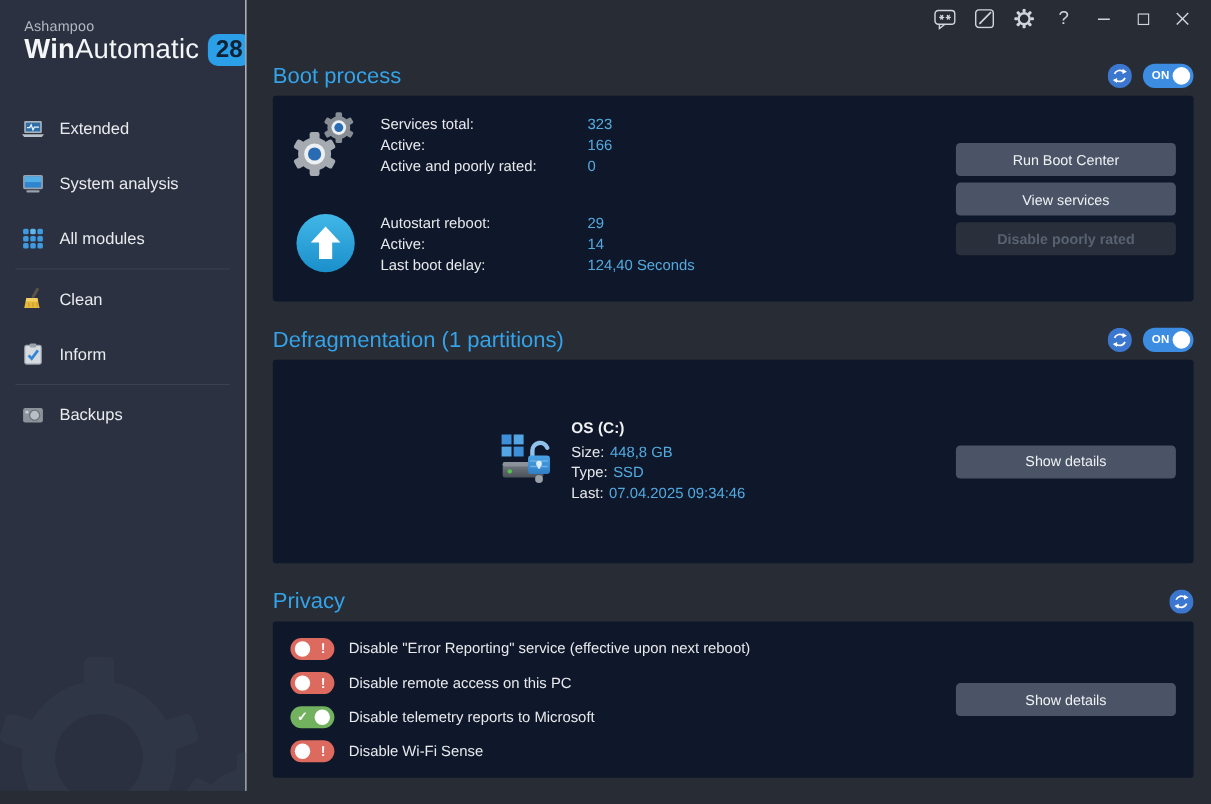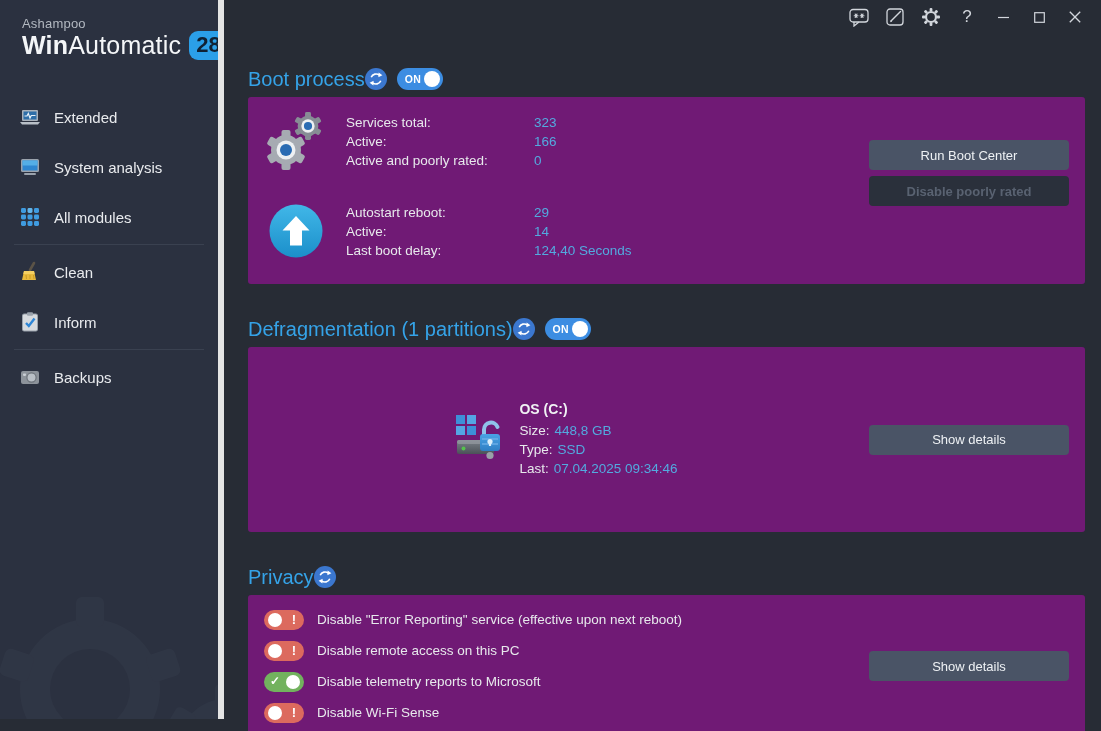--- a/index.html
+++ b/index.html
@@ -2,21 +2,21 @@
 <html><head>
 <meta charset="utf-8">
 <style>
   * { margin:0; padding:0; box-sizing:border-box; }
   html,body { width:1101px; height:731px; overflow:hidden; background:#272c35;
     font-family:"Liberation Sans", sans-serif; }
   #app { position:relative; width:1101px; height:731px; background:#272c35; }
 
   
   #sidebar { position:absolute; left:0; top:0; width:224px; height:719px;
-    background:#2b3140; border-right:6px solid #e5e5e5; overflow:hidden; }
+    background:#2b3140; border-right:1px solid #e5e5e5; overflow:hidden; }
   .logo { padding:16px 0 0 22px; height:86px; position:relative; z-index:2; }
   .logo-company { font-size:13px; color:#b3b9c1; letter-spacing:.2px; }
   .logo-row { display:flex; align-items:center; margin-top:0px; }
   .logo-name { font-size:25px; color:#f4f6f8; font-weight:300; letter-spacing:.2px; }
   .logo-name b { font-weight:700; }
   .logo-badge { margin-left:8px; background:#2b9fe8; color:#102133; font-weight:700;
     font-size:22px; padding:1px 7px 2px; border-radius:9px; line-height:1.2; }
   .nav { position:relative; z-index:2; margin-top:6px; }
   .nav-item { display:flex; align-items:center; height:50px; padding-left:15px;
     gap:13px; cursor:default; border-left:4px solid transparent; }
@@ -29,25 +29,25 @@
 
   
   #titlebar { position:absolute; left:225px; top:0; right:0; height:34px;
     display:flex; align-items:center; justify-content:flex-end; gap:0; padding-right:8px; }
   .tb-btn { width:36px; height:30px; display:flex; align-items:center; justify-content:center;
     color:#d2d6dc; }
   .tb-help { font-size:17px; color:#d2d6dc; }
 
   
   #content { position:absolute; left:248px; top:34px; width:837px; }
-  .section-header { display:flex; align-items:center; justify-content:flex-start;
-    height:36px; margin-top:27px; }
+  .section-header { display:flex; align-items:center; justify-content:space-between;
+    height:36px; margin-top:17px; }
   .section-title { font-size:20px; font-weight:400; color:#35a3e8; }
   .section-controls { display:flex; align-items:center; gap:10px; }
-  .card { background:#701a75; border-radius:3px; }
+  .card { background:#0f172a; border-radius:3px; }
 
   
   .refresh-btn { width:22px; height:22px; display:block; cursor:pointer; }
 
   
   .switch { position:relative; width:46px; height:22px; border-radius:11px;
     background:#3c8de2; cursor:pointer; }
   .switch-label { position:absolute; left:8px; top:5px; font-size:10.5px; font-weight:700;
     color:#fff; letter-spacing:.3px; }
   .switch-knob { position:absolute; right:3px; top:3px; width:16px; height:16px;
@@ -369,20 +369,21 @@
             <div class="stat-row">
               <span class="stat-label">Last boot delay:</span>
               <span class="stat-value">124,40 Seconds</span>
             </div>
           </div>
         </div>
       </div>
 
       <div class="boot-buttons">
         <div class="btn">Run Boot Center</div>
+        <div class="btn">View services</div>
         <div class="btn disabled">Disable poorly rated</div>
       </div>
     </div>
 
     <div class="section-header">
       <div class="section-title">Defragmentation (1 partitions)</div>
       <div class="section-controls">
         <svg class="refresh-btn" viewBox="0 0 22 22">
           <circle cx="11" cy="11" r="11" fill="#3b77cf"></circle>
           <path d="M6.2 9.2 A5.2 5.2 0 0 1 14.4 7.2" fill="none" stroke="#fff" stroke-width="1.6"></path>

